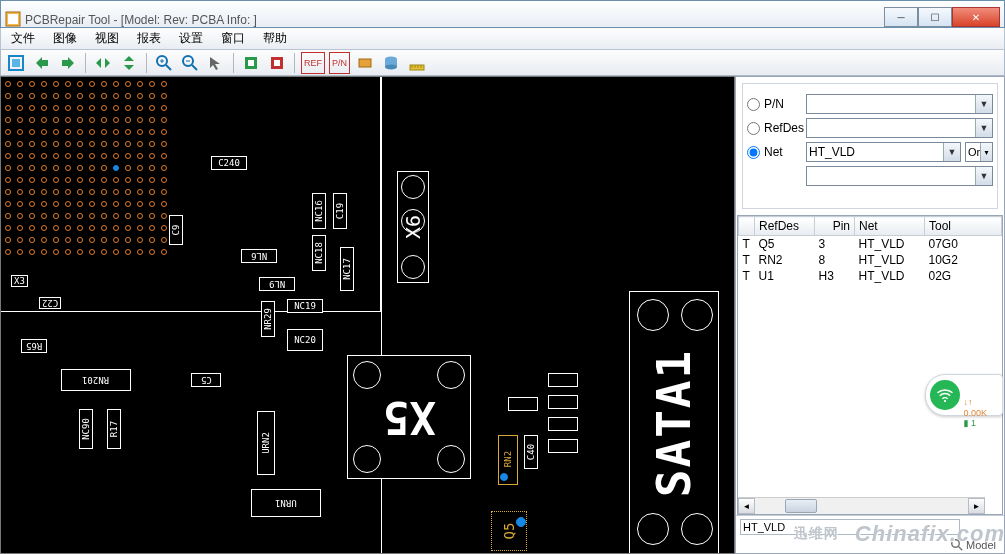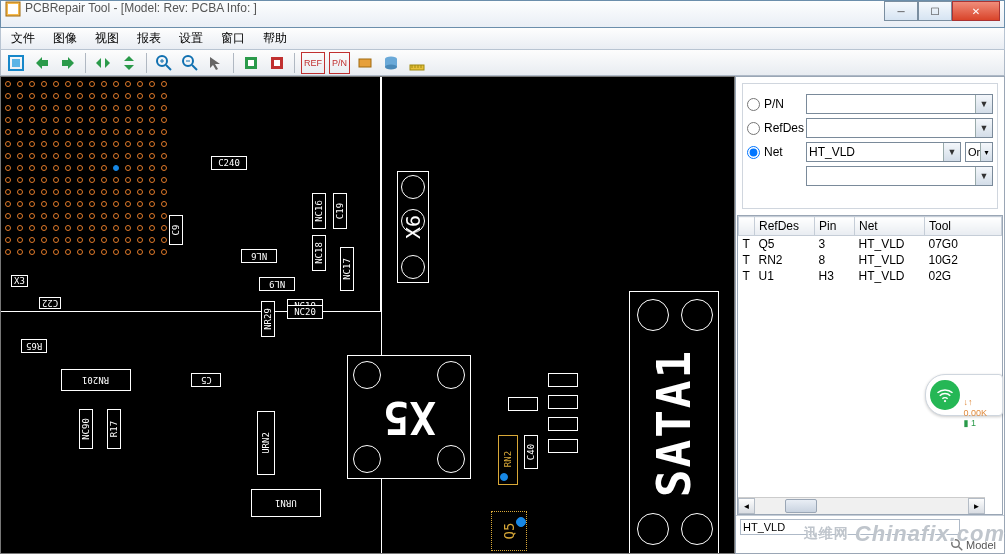--- a/index.html
+++ b/index.html
@@ -1,17 +1,17 @@
 <!DOCTYPE html>
 <html><head>
 <meta charset="utf-8">
 <style>
   * { box-sizing: border-box; margin: 0; padding: 0; font-family: "Microsoft YaHei", "Segoe UI", sans-serif; }
   body { width: 1005px; height: 554px; overflow: hidden; background: #fff; font-size: 12px; position: relative; }
-  .titlebar { height: 28px; background: linear-gradient(#fdfefe,#e9eef5); border: 1px solid #6b8eab; display:flex; align-items:flex-start; padding:0 4px; }
+  .titlebar { height: 28px; background: linear-gradient(#fdfefe,#e9eef5); border: 1px solid #6b8eab; display:flex; align-items:flex-end; padding:0 4px; }
   .titlebar .icon-app { width:16px; height:16px; margin-right:4px; display:inline-block; }
   .titlebar .icon-app svg { width:16px; height:16px; }
   .titlebar .title-text { color:#555; flex:1; font-size:12px; }
   .win-btns { display:flex; gap:0; }
   .win-btn { width:34px; height:20px; border:1px solid #7a8ea0; background:linear-gradient(#f5f9fd,#d6e4f2); display:flex; align-items:center; justify-content:center; font-size:10px; color:#333; }
   .win-btn.close { background:linear-gradient(#f08d7b,#d9442a); color:#fff; width:48px; border-color:#a33; }
   .menubar { height:22px; background:linear-gradient(#fefefe,#e9edf3); border:1px solid #b8c4d2; border-top:none; display:flex; align-items:center; padding:0 2px; gap:2px; }
   .menubar span { padding:2px 8px; cursor:default; }
   .toolbar { height:26px; background:linear-gradient(#fdfdfd,#e8ecf1); border:1px solid #aeb9c7; border-top:none; display:flex; align-items:center; padding:0 4px; gap:4px; }
   .tool-btn { width:22px; height:22px; display:flex; align-items:center; justify-content:center; font-size:12px; }
@@ -44,21 +44,21 @@
   .pcb-label { position:absolute; color:#fff; font-size:9px; white-space:nowrap; font-family: monospace; }
   .pcb-label.big { font-size:46px; font-weight:bold; letter-spacing:2px; }
   .pad { position:absolute; border:1px solid #fff; }
   .pad.round { border-radius:50%; }
   .dot-grid { position:absolute; }
   .dot { position:absolute; width:6px; height:6px; border:1px solid #e07a2a; border-radius:50%; }
   .float-bubble { position:absolute; right:2px; top:374px; width:78px; height:42px; background:#fff; border:1px solid #cfd6de; border-radius:20px 4px 4px 20px; display:flex; align-items:center; padding:2px 4px; box-shadow:0 1px 3px rgba(0,0,0,.2); font-size:10px; color:#4a7; }
   .float-bubble .wifi { width:30px; height:30px; border-radius:50%; background:#25b755; display:flex; align-items:center; justify-content:center; margin-right:4px;}
   .float-bubble .stats { display:flex; flex-direction:column; font-size:9px; color:#5a8; line-height:1.2;}
   .watermark { position:absolute; right:0; bottom:0; height:40px; display:flex; align-items:center; font-size:22px; font-weight:bold; font-style:italic; color:#bfc5cc; text-shadow:1px 1px 0 #fff; letter-spacing:1px; pointer-events:none; }
-  .watermark .cn { font-size:14px; margin-right:6px; font-style:normal;}
+  .watermark .cn { font-size:14px; margin-right:16px; font-style:normal;}
   .rot-90 { transform: rotate(-90deg); }
   .rot-180 { transform: rotate(180deg); }
 </style>
 </head>
 <body>
 
 <div class="titlebar">
   <span class="icon-app">
     <svg viewBox="0 0 16 16">
         <rect x="1" y="1" width="14" height="14" fill="#f5b94c" stroke="#a06a10"></rect>
@@ -415,21 +415,21 @@
       </div>
     <div class="pcb-net" style="left:258px;top:200px;width:36px;height:14px;">
         <span class="pcb-label rot-180">NL9</span>
       </div>
     <div class="pcb-net" style="left:260px;top:224px;width:14px;height:36px;">
         <span class="pcb-label rot-90">NR29</span>
       </div>
     <div class="pcb-net" style="left:286px;top:222px;width:36px;height:14px;">
         <span class="pcb-label">NC19</span>
       </div>
-    <div class="pcb-net" style="left:286px;top:228px;width:36px;height:14px;">
+    <div class="pcb-net" style="left:286px;top:252px;width:36px;height:22px;">
         <span class="pcb-label">NC20</span>
       </div>
 
     <div class="pcb-net" style="left:20px;top:262px;width:26px;height:14px;">
         <span class="pcb-label rot-180">R65</span>
       </div>
 
     <div class="pcb-net" style="left:60px;top:292px;width:70px;height:22px;">
         <span class="pcb-label rot-180">RN201</span>
       </div>
@@ -547,21 +547,21 @@
           </div>
       </div>
     </div>
 
     <div class="grid">
       <table>
         <thead>
             <tr>
           <th style="width:16px;"></th>
           <th style="width:60px;">RefDes</th>
-          <th style="width:40px;">Pin</th>
+          <th style="width:40px;text-align:right;">Pin</th>
           <th style="width:70px;">Net</th>
           <th>Tool</th>
         </tr>
           </thead>
         <tbody id="grid-body">
             <tr>
               <td>T</td>
               <td>Q5</td>
               <td>3</td>
               <td>HT_VLD</td>

